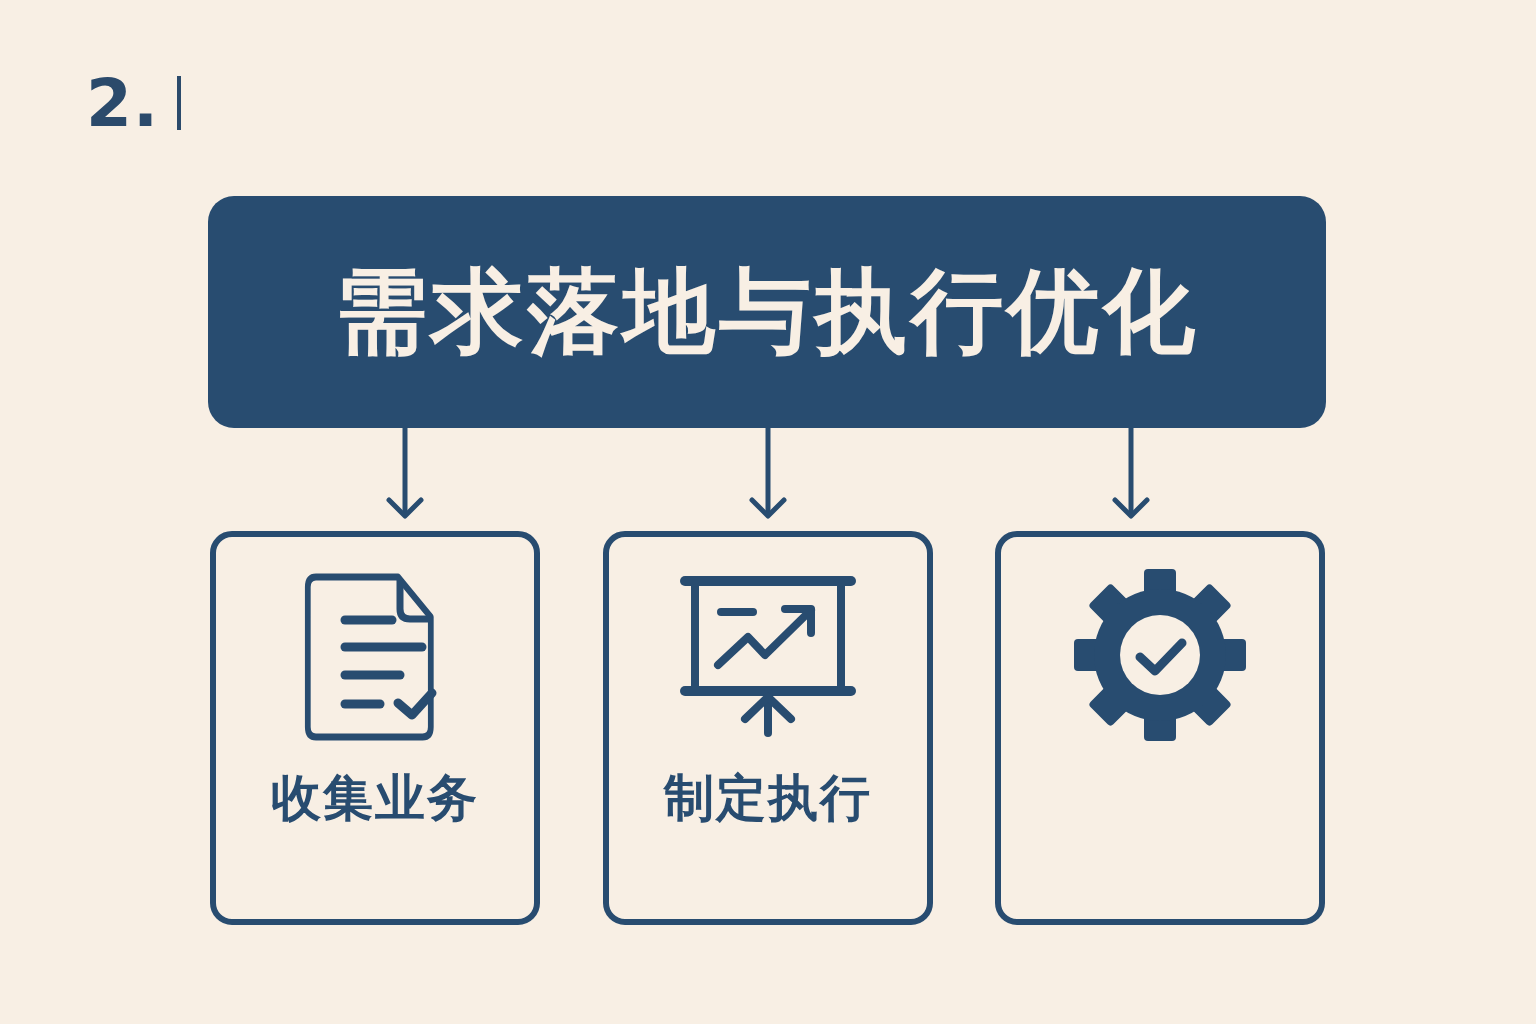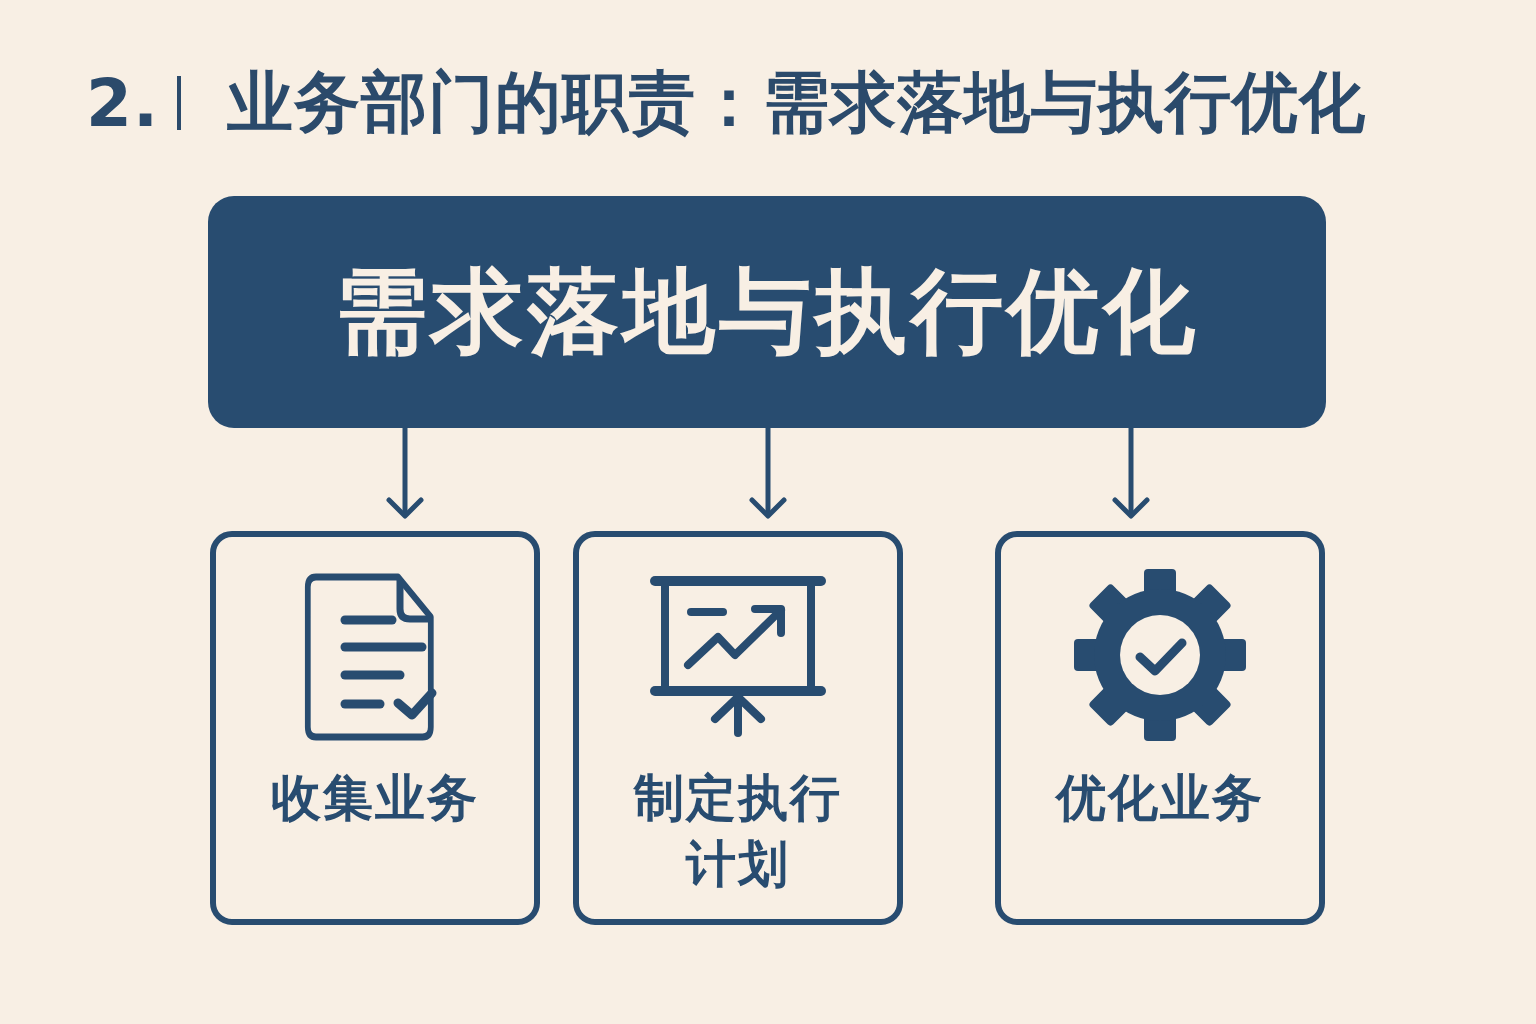--- a/index.html
+++ b/index.html
@@ -13,21 +13,20 @@
   .card{position:absolute;top:531px;width:330px;height:394px;border:6px solid #284c70;border-radius:22px;box-sizing:border-box;}
   .card .icon{position:absolute;left:50%;top:30px;transform:translateX(-50%);width:190px;height:180px;}
   .card .label{position:absolute;left:0;right:0;top:228px;text-align:center;font-size:50px;font-weight:bold;line-height:66px;color:#284c70;letter-spacing:2px;}
 </style>
 </head>
 <body>
 
 <div class="title">
   <span class="num">2.</span>
   <span class="bar"></span>
-  <span>业务部门的职责：需求落地与执行优化</span>
 </div>
 
 <div class="main">
   <span>需求落地与执行优化</span>
 </div>
 
 <svg class="arrow" style="left:385px" viewBox="0 0 40 94">
   <line x1="20" y1="0" x2="20" y2="88" stroke="#284c70" stroke-width="5"></line>
   <polyline points="4,72 20,88 36,72" fill="none" stroke="#284c70" stroke-width="5" stroke-linecap="round" stroke-linejoin="round"></polyline>
 </svg>
@@ -48,34 +47,33 @@
     <line x1="65" y1="80" x2="142" y2="80" stroke="#284c70" stroke-width="9" stroke-linecap="round"></line>
     <line x1="65" y1="108" x2="120" y2="108" stroke="#284c70" stroke-width="9" stroke-linecap="round"></line>
     <line x1="65" y1="137" x2="100" y2="137" stroke="#284c70" stroke-width="9" stroke-linecap="round"></line>
     <polyline points="118,136 132,148 152,126" fill="none" stroke="#284c70" stroke-width="9" stroke-linecap="round" stroke-linejoin="round"></polyline>
   </svg>
   <div class="label">
     <div>收集业务</div>
   </div>
 </div>
 
-<div class="card" style="left:573px">
+<div class="card" style="left:603px">
   <svg class="icon" viewBox="0 0 190 180">
     <line x1="12" y1="14" x2="178" y2="14" stroke="#284c70" stroke-width="10" stroke-linecap="round"></line>
     <line x1="12" y1="124" x2="178" y2="124" stroke="#284c70" stroke-width="10" stroke-linecap="round"></line>
     <rect x="22" y="14" width="146" height="110" fill="none" stroke="#284c70" stroke-width="8"></rect>
     <line x1="95" y1="124" x2="95" y2="166" stroke="#284c70" stroke-width="8" stroke-linecap="round"></line>
     <polyline points="72,152 95,130 118,152" fill="none" stroke="#284c70" stroke-width="8" stroke-linecap="round" stroke-linejoin="round"></polyline>
     <line x1="48" y1="45" x2="80" y2="45" stroke="#284c70" stroke-width="8" stroke-linecap="round"></line>
     <polyline points="45,98 75,70 92,88 138,43" fill="none" stroke="#284c70" stroke-width="8" stroke-linecap="round" stroke-linejoin="round"></polyline>
     <polyline points="112,42 138,42 138,66" fill="none" stroke="#284c70" stroke-width="8" stroke-linecap="round" stroke-linejoin="round"></polyline>
   </svg>
   <div class="label">
     <div>制定执行</div>
-    <div>计划</div>
   </div>
 </div>
 
 <div class="card" style="left:995px">
   <svg class="icon" viewBox="0 0 190 180">
     <g transform="translate(95,88)">
       <g fill="#284c70">
         <rect x="-16" y="-86" width="32" height="30" rx="4"></rect>
         <rect x="-16" y="-86" width="32" height="30" rx="4" transform="rotate(45)"></rect>
         <rect x="-16" y="-86" width="32" height="30" rx="4" transform="rotate(90)"></rect>
@@ -84,15 +82,14 @@
         <rect x="-16" y="-86" width="32" height="30" rx="4" transform="rotate(225)"></rect>
         <rect x="-16" y="-86" width="32" height="30" rx="4" transform="rotate(270)"></rect>
         <rect x="-16" y="-86" width="32" height="30" rx="4" transform="rotate(315)"></rect>
         <circle r="66"></circle>
       </g>
       <circle r="40" fill="#f8efe4"></circle>
       <polyline points="-20,2 -5,16 22,-12" fill="none" stroke="#284c70" stroke-width="9" stroke-linecap="round" stroke-linejoin="round"></polyline>
     </g>
   </svg>
   <div class="label">
-    <div>优化业务</div>
   </div>
 </div>
 
 </body></html>

